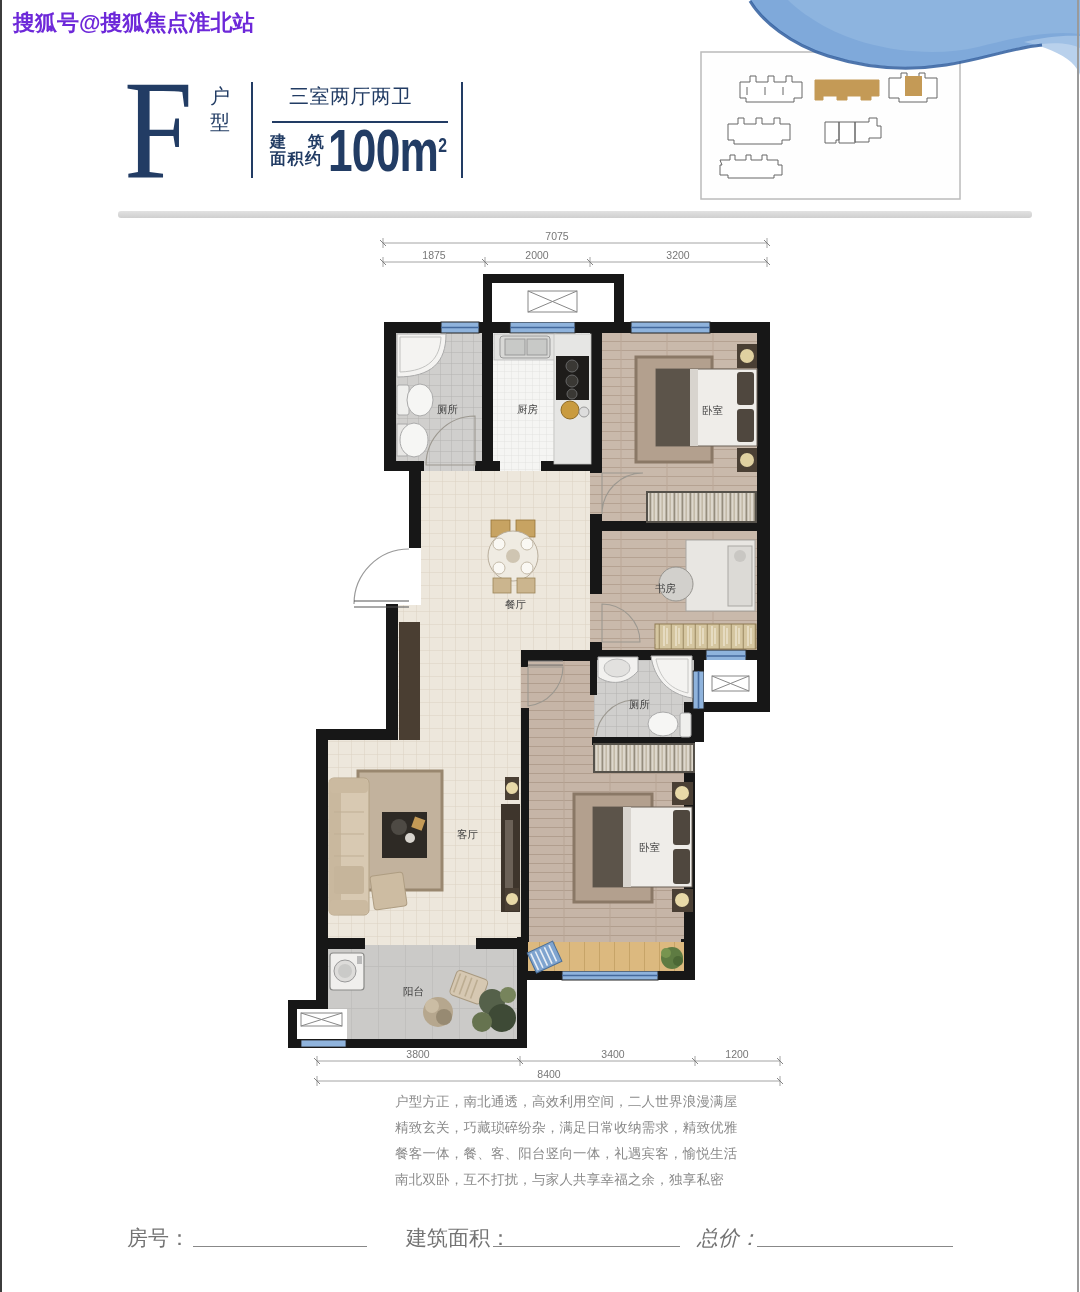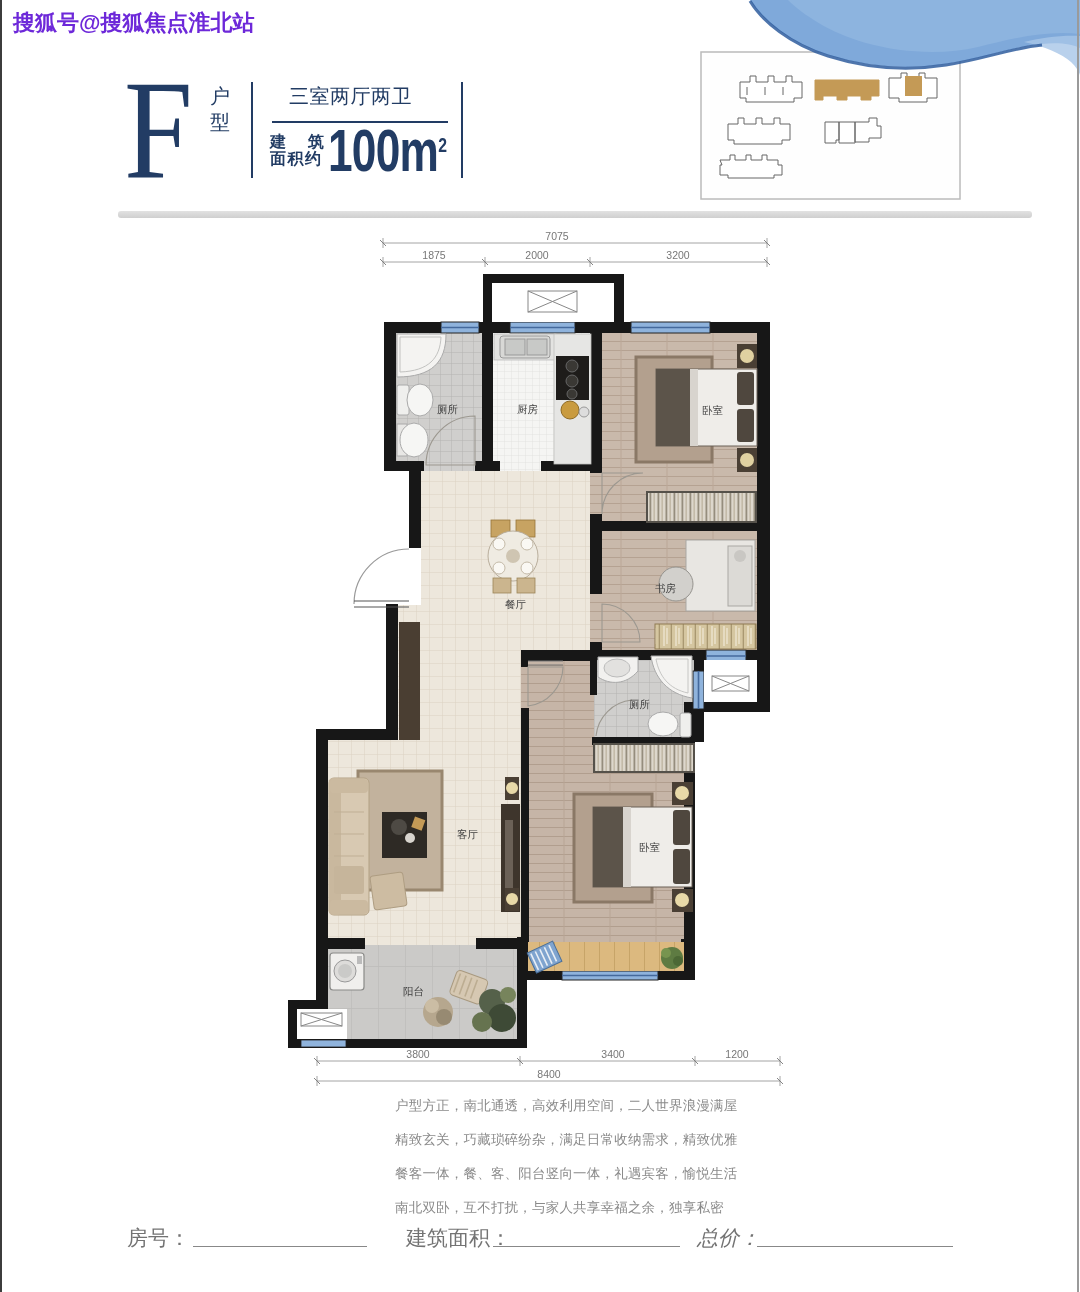--- a/index.html
+++ b/index.html
@@ -511,21 +511,21 @@
     </div>
   <div style="letter-spacing:1.5px;">面积约</div>
 </div>
 
 <div class="abs navy" style="left:328px;top:122px;z-index:2;font-size:59px;font-weight:bold;line-height:1;letter-spacing:-1px;transform:scaleX(0.75);transform-origin:0 0;">100m<span style="font-size:21px;vertical-align:19px;letter-spacing:0;">2</span></div>
 
 <div class="abs" style="left:461px;top:82px;width:2px;height:96px;background:#223C64;z-index:2;"></div>
 
 <div class="abs" style="left:118px;top:211px;width:914px;height:7px;z-index:2;background:linear-gradient(#E2E2E2,#CFCFCF);border-radius:3px;"></div>
 
-<div class="abs" style="left:395px;top:1089px;z-index:2;font-size:13.5px;color:#8A8A8A;line-height:34px;letter-spacing:0.2px;">
+<div class="abs" style="left:395px;top:1089px;z-index:2;font-size:13.5px;color:#8A8A8A;line-height:26px;letter-spacing:0.2px;">
 户型方正，南北通透，高效利用空间，二人世界浪漫满屋<br>
 精致玄关，巧藏琐碎纷杂，满足日常收纳需求，精致优雅<br>
 餐客一体，餐、客、阳台竖向一体，礼遇宾客，愉悦生活<br>
 南北双卧，互不打扰，与家人共享幸福之余，独享私密
 </div>
 
 <div class="abs" style="left:0;top:1224px;width:1080px;height:40px;z-index:2;font-size:21px;color:#737373;">
 
   <span class="abs" style="left:127px;top:0;white-space:nowrap;">房号：</span>
   <span class="abs" style="left:193px;top:22px;width:174px;border-top:1.5px solid #888;"></span>

